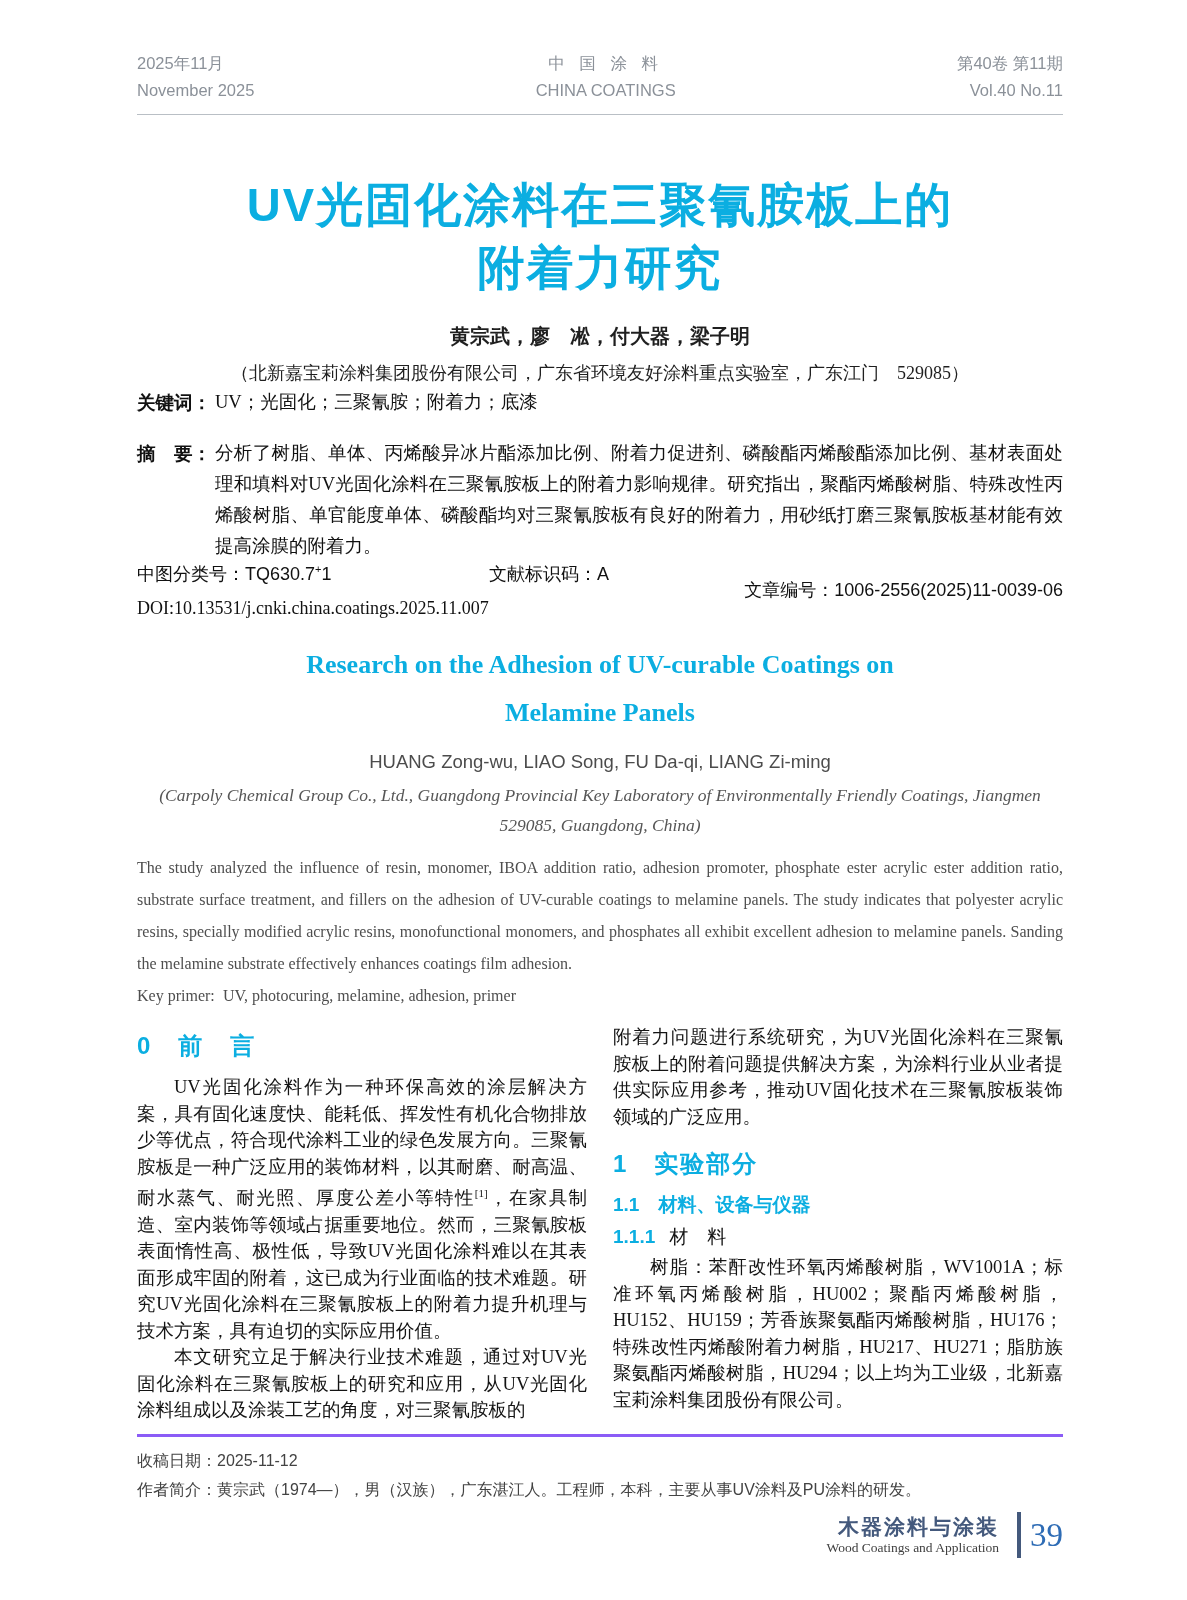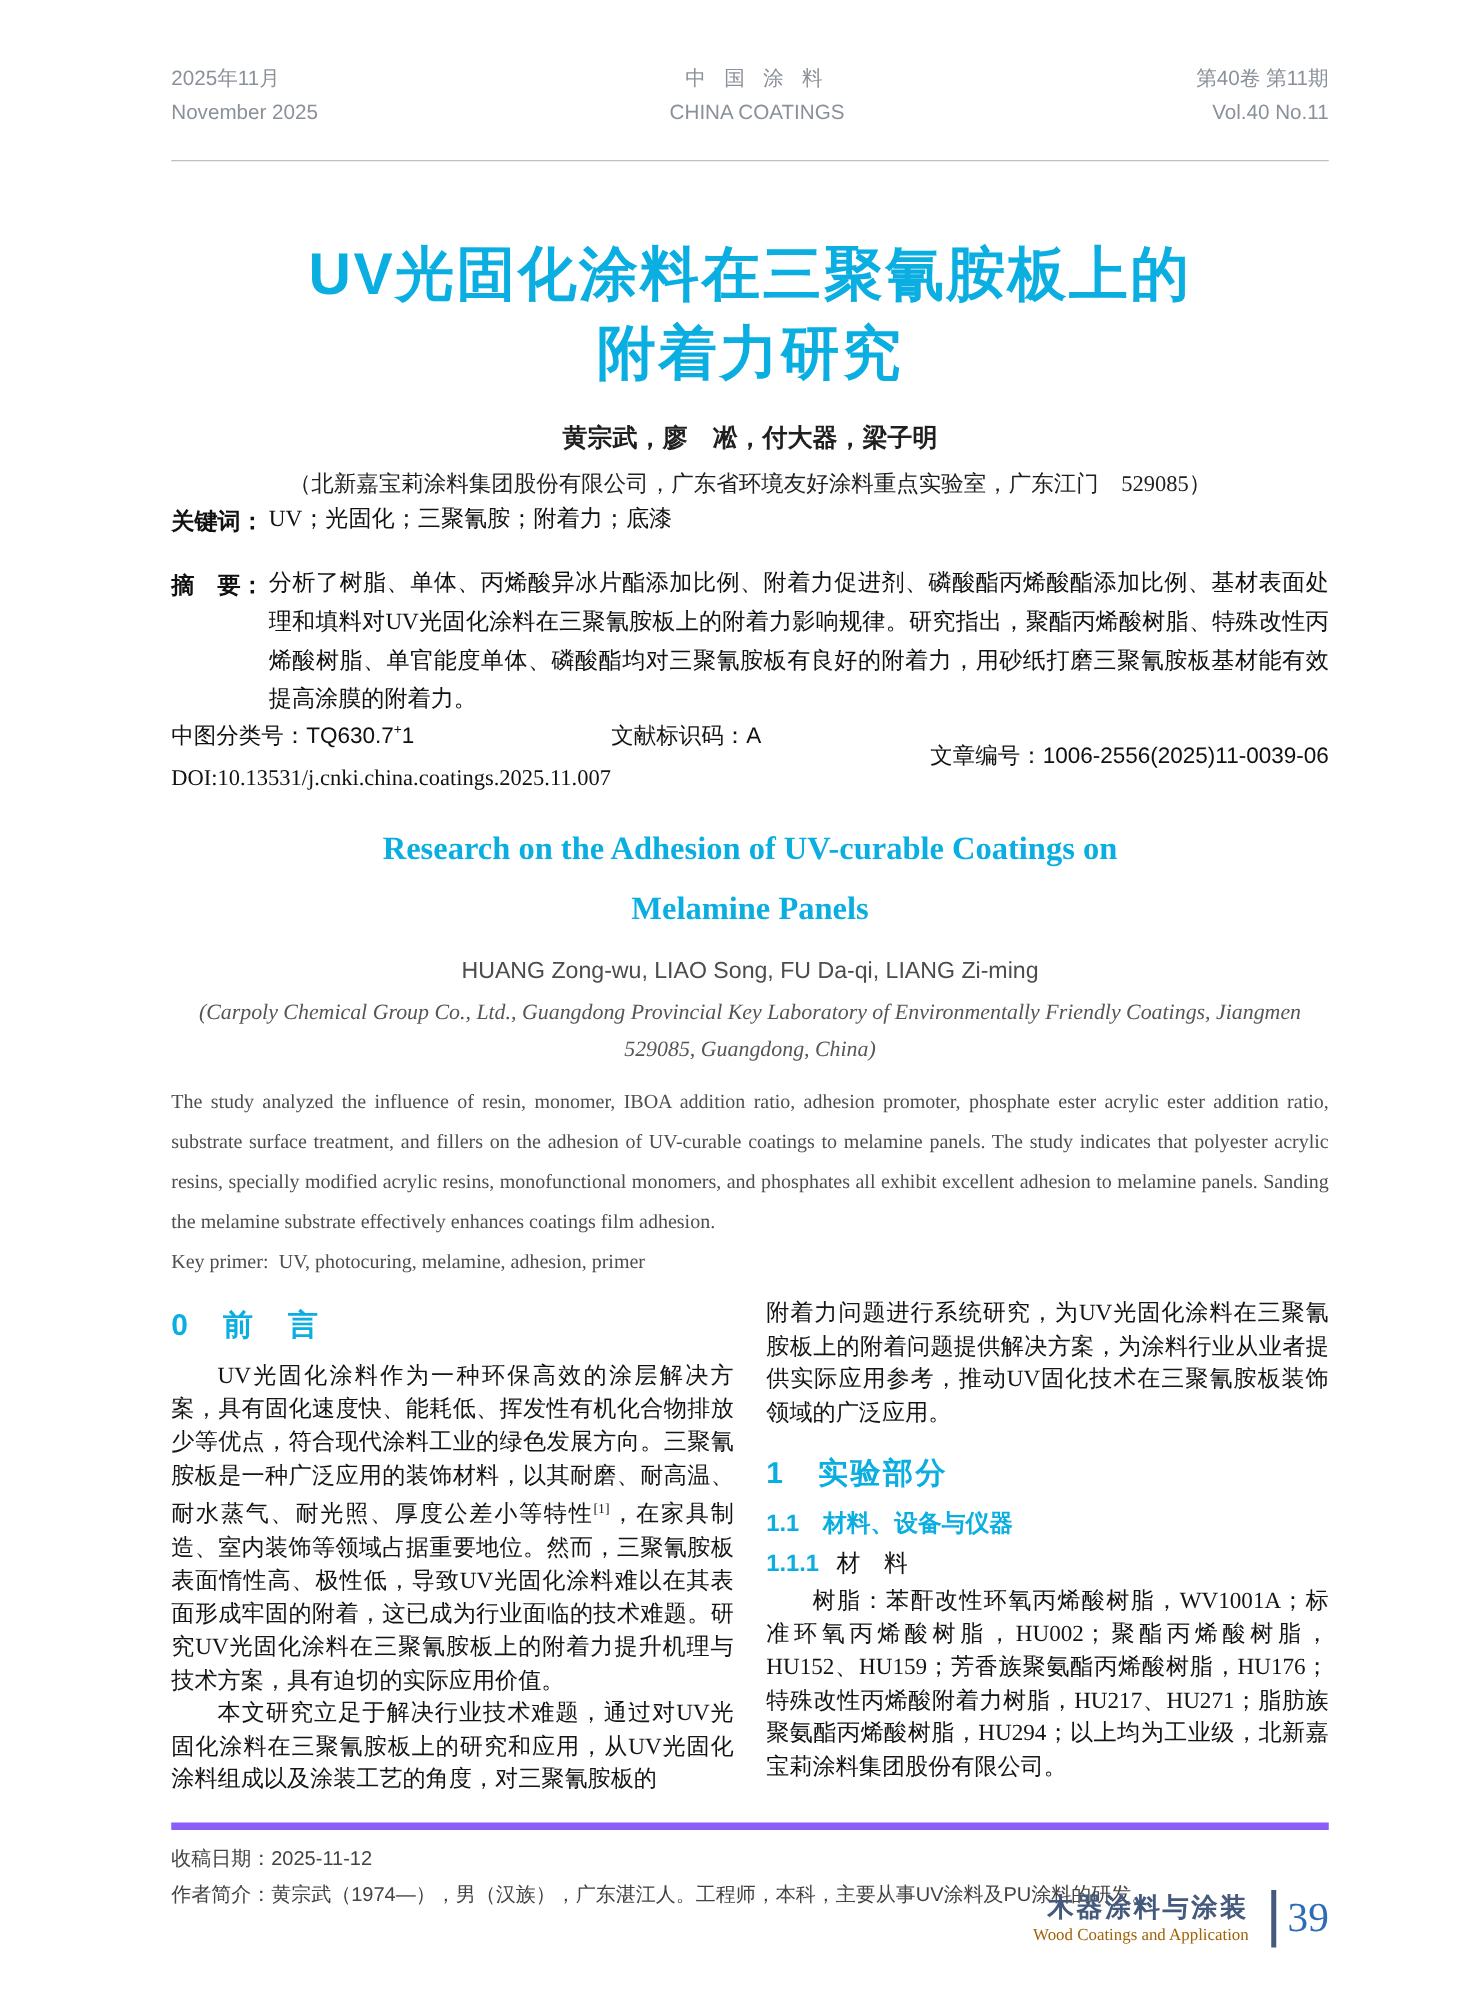--- a/index.html
+++ b/index.html
@@ -1,21 +1,21 @@
 <!DOCTYPE html>
 <html><head>
 <meta charset="utf-8">
 <style>
   html,body{margin:0;padding:0;background:#ffffff;}
   .page{position:relative;width:1187px;height:1600px;background:#ffffff;overflow:hidden;
         font-family:"Liberation Serif",serif;color:#141414;}
   .content{padding:0 124px 0 137px;}
 
   
-  .jheader{margin-top:50px;padding-bottom:24px;border-bottom:1.5px solid #b9bfc5;
+  .jheader{margin-top:50px;padding-bottom:10px;border-bottom:1.5px solid #b9bfc5;
            display:flex;justify-content:space-between;align-items:flex-end;
            font-family:"Liberation Sans",sans-serif;font-size:16.5px;line-height:27px;color:#8b9199;}
   .jh-c{text-align:center;}
   .jh-r{text-align:right;}
   .jh-cnname{letter-spacing:5px;}
 
   
   .cn-title{margin-top:58px;text-align:center;font-family:"Liberation Sans",sans-serif;
             font-weight:bold;font-size:47px;line-height:63px;color:#0baee1;letter-spacing:2px;}
   .authors-cn{margin-top:24px;text-align:center;font-family:"Liberation Sans",sans-serif;
@@ -58,29 +58,29 @@
   .ref{vertical-align:super;font-size:11px;}
   .sec-h1{margin:6px 0 12px;font-family:"Liberation Sans",sans-serif;font-weight:bold;
           font-size:24px;color:#0baee1;letter-spacing:2px;}
   .sec-h1.second{margin-top:18px;}
   .sec-h2{margin:8px 0 4px;font-family:"Liberation Sans",sans-serif;font-weight:bold;
           font-size:19px;color:#0baee1;}
   .sec-h3{margin:6px 0 4px;font-size:19px;color:#141414;font-weight:normal;}
   .sec-num{font-family:"Liberation Sans",sans-serif;font-weight:bold;color:#0baee1;margin-right:14px;}
 
   
-  .footnotes{margin-top:20px;border-top:6px solid #8b5cf6;padding-top:9px;
+  .footnotes{margin-top:10px;border-top:3px solid #8b5cf6;padding-top:9px;
              font-family:"Liberation Sans",sans-serif;font-size:16px;line-height:29px;color:#434343;}
 
   
   .page-footer{position:absolute;right:124px;bottom:42px;display:flex;align-items:center;}
   .pf-text{text-align:right;margin-right:18px;}
   .pf-cn{font-family:"Liberation Sans",sans-serif;font-weight:bold;font-size:21px;line-height:26px;
          color:#44597c;letter-spacing:2px;}
-  .pf-en{font-size:13.5px;color:#a16207;}
+  .pf-en{font-size:13.5px;color:#404040;}
   .pf-bar{width:4px;height:46px;background:#44597c;margin-right:9px;}
   .pf-num{font-size:33px;color:#2e6cb5;}
 </style>
 </head>
 <body>
 
 <div class="page">
   <div class="content">
 
     <div class="jheader">

